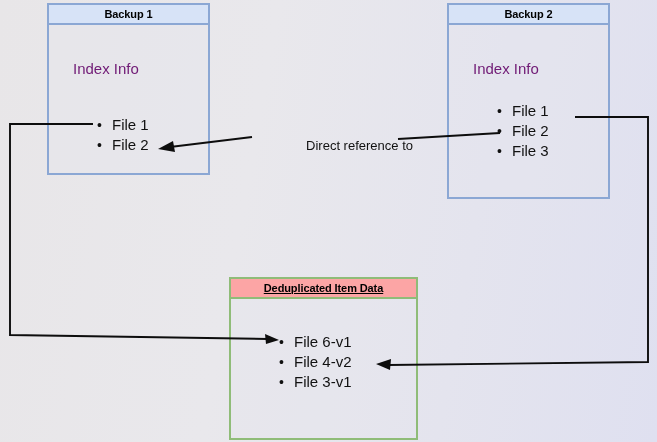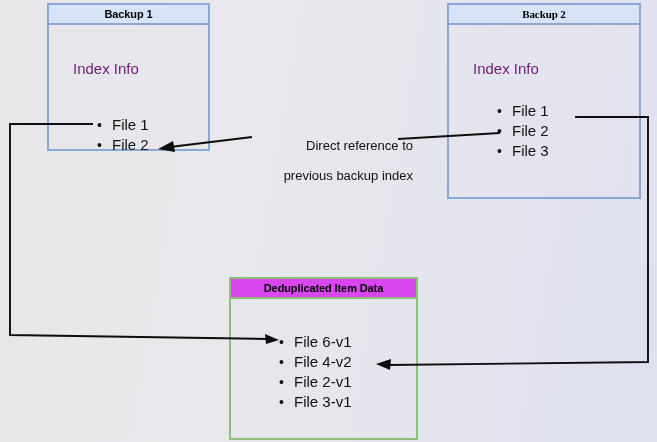--- a/index.html
+++ b/index.html
@@ -43,22 +43,23 @@
     font-size: 11px;
     font-weight: bold;
     color: #000;
     letter-spacing: -0.1px;
   }
   .hdr-blue {
     background: #d7e3f7;
     border-bottom: 2px solid #8ba7d4;
   }
   .hdr-green {
-    background: #d946ef;
+    background: #fca5a5;
     border-bottom: 2px solid #8fbc78;
+    text-decoration: underline;
   }
   .box-title {
     position: absolute;
     font-size: 15px;
     color: #701a75;
     white-space: nowrap;
   }
   .itemlist {
     position: absolute;
     margin: 0;
@@ -103,52 +104,50 @@
   }
   svg#wires polygon {
     fill: #0d0d0d;
   }
 </style>
 </head>
 <body>
 
 <div id="canvas">
 
-  <div class="box box-blue" style="left:47px; top:3px; width:163px; height:148px;">
+  <div class="box box-blue" style="left:47px; top:3px; width:163px; height:172px;">
     <div class="box-header hdr-blue">Backup 1</div>
   </div>
   <div class="box-title" style="left:73px; top:60px;">Index Info</div>
   <ul class="itemlist" style="left:97px; top:115px;">
     <li>File 1</li>
     <li>File 2</li>
   </ul>
 
-  <div class="box box-blue" style="left:447px; top:3px; width:194px; height:196px;font-family:Liberation Serif, serif;">
+  <div class="box box-blue" style="left:447px; top:3px; width:163px; height:196px;">
     <div class="box-header hdr-blue">Backup 2</div>
   </div>
   <div class="box-title" style="left:473px; top:60px;">Index Info</div>
   <ul class="itemlist" style="left:497px; top:101px;">
     <li>File 1</li>
     <li>File 2</li>
     <li>File 3</li>
   </ul>
 
   <div class="box box-green" style="left:229px; top:277px; width:189px; height:163px;">
     <div class="box-header hdr-green">Deduplicated Item Data</div>
   </div>
   <ul class="itemlist" style="left:279px; top:332px;">
     <li>File 6-v1</li>
     <li>File 4-v2</li>
-    <li>File 2-v1</li>
     <li>File 3-v1</li>
   </ul>
 
   <div class="annotation" style="left:243px; top:123px; width:170px;">
     <div>Direct reference to</div>
-    <div>previous backup index</div>
   </div>
 
   <svg id="wires" viewBox="0 0 657 442" preserveAspectRatio="none">
 
     <path d="M 93 124 L 10 124 L 10 335 L 268 339"></path>
     <polygon points="279,340 265,334 266,344"></polygon>
 
     <path d="M 575 117 L 648 117 L 648 362 L 388 365"></path>
     <polygon points="376,364 391,359 390,370"></polygon>
 

